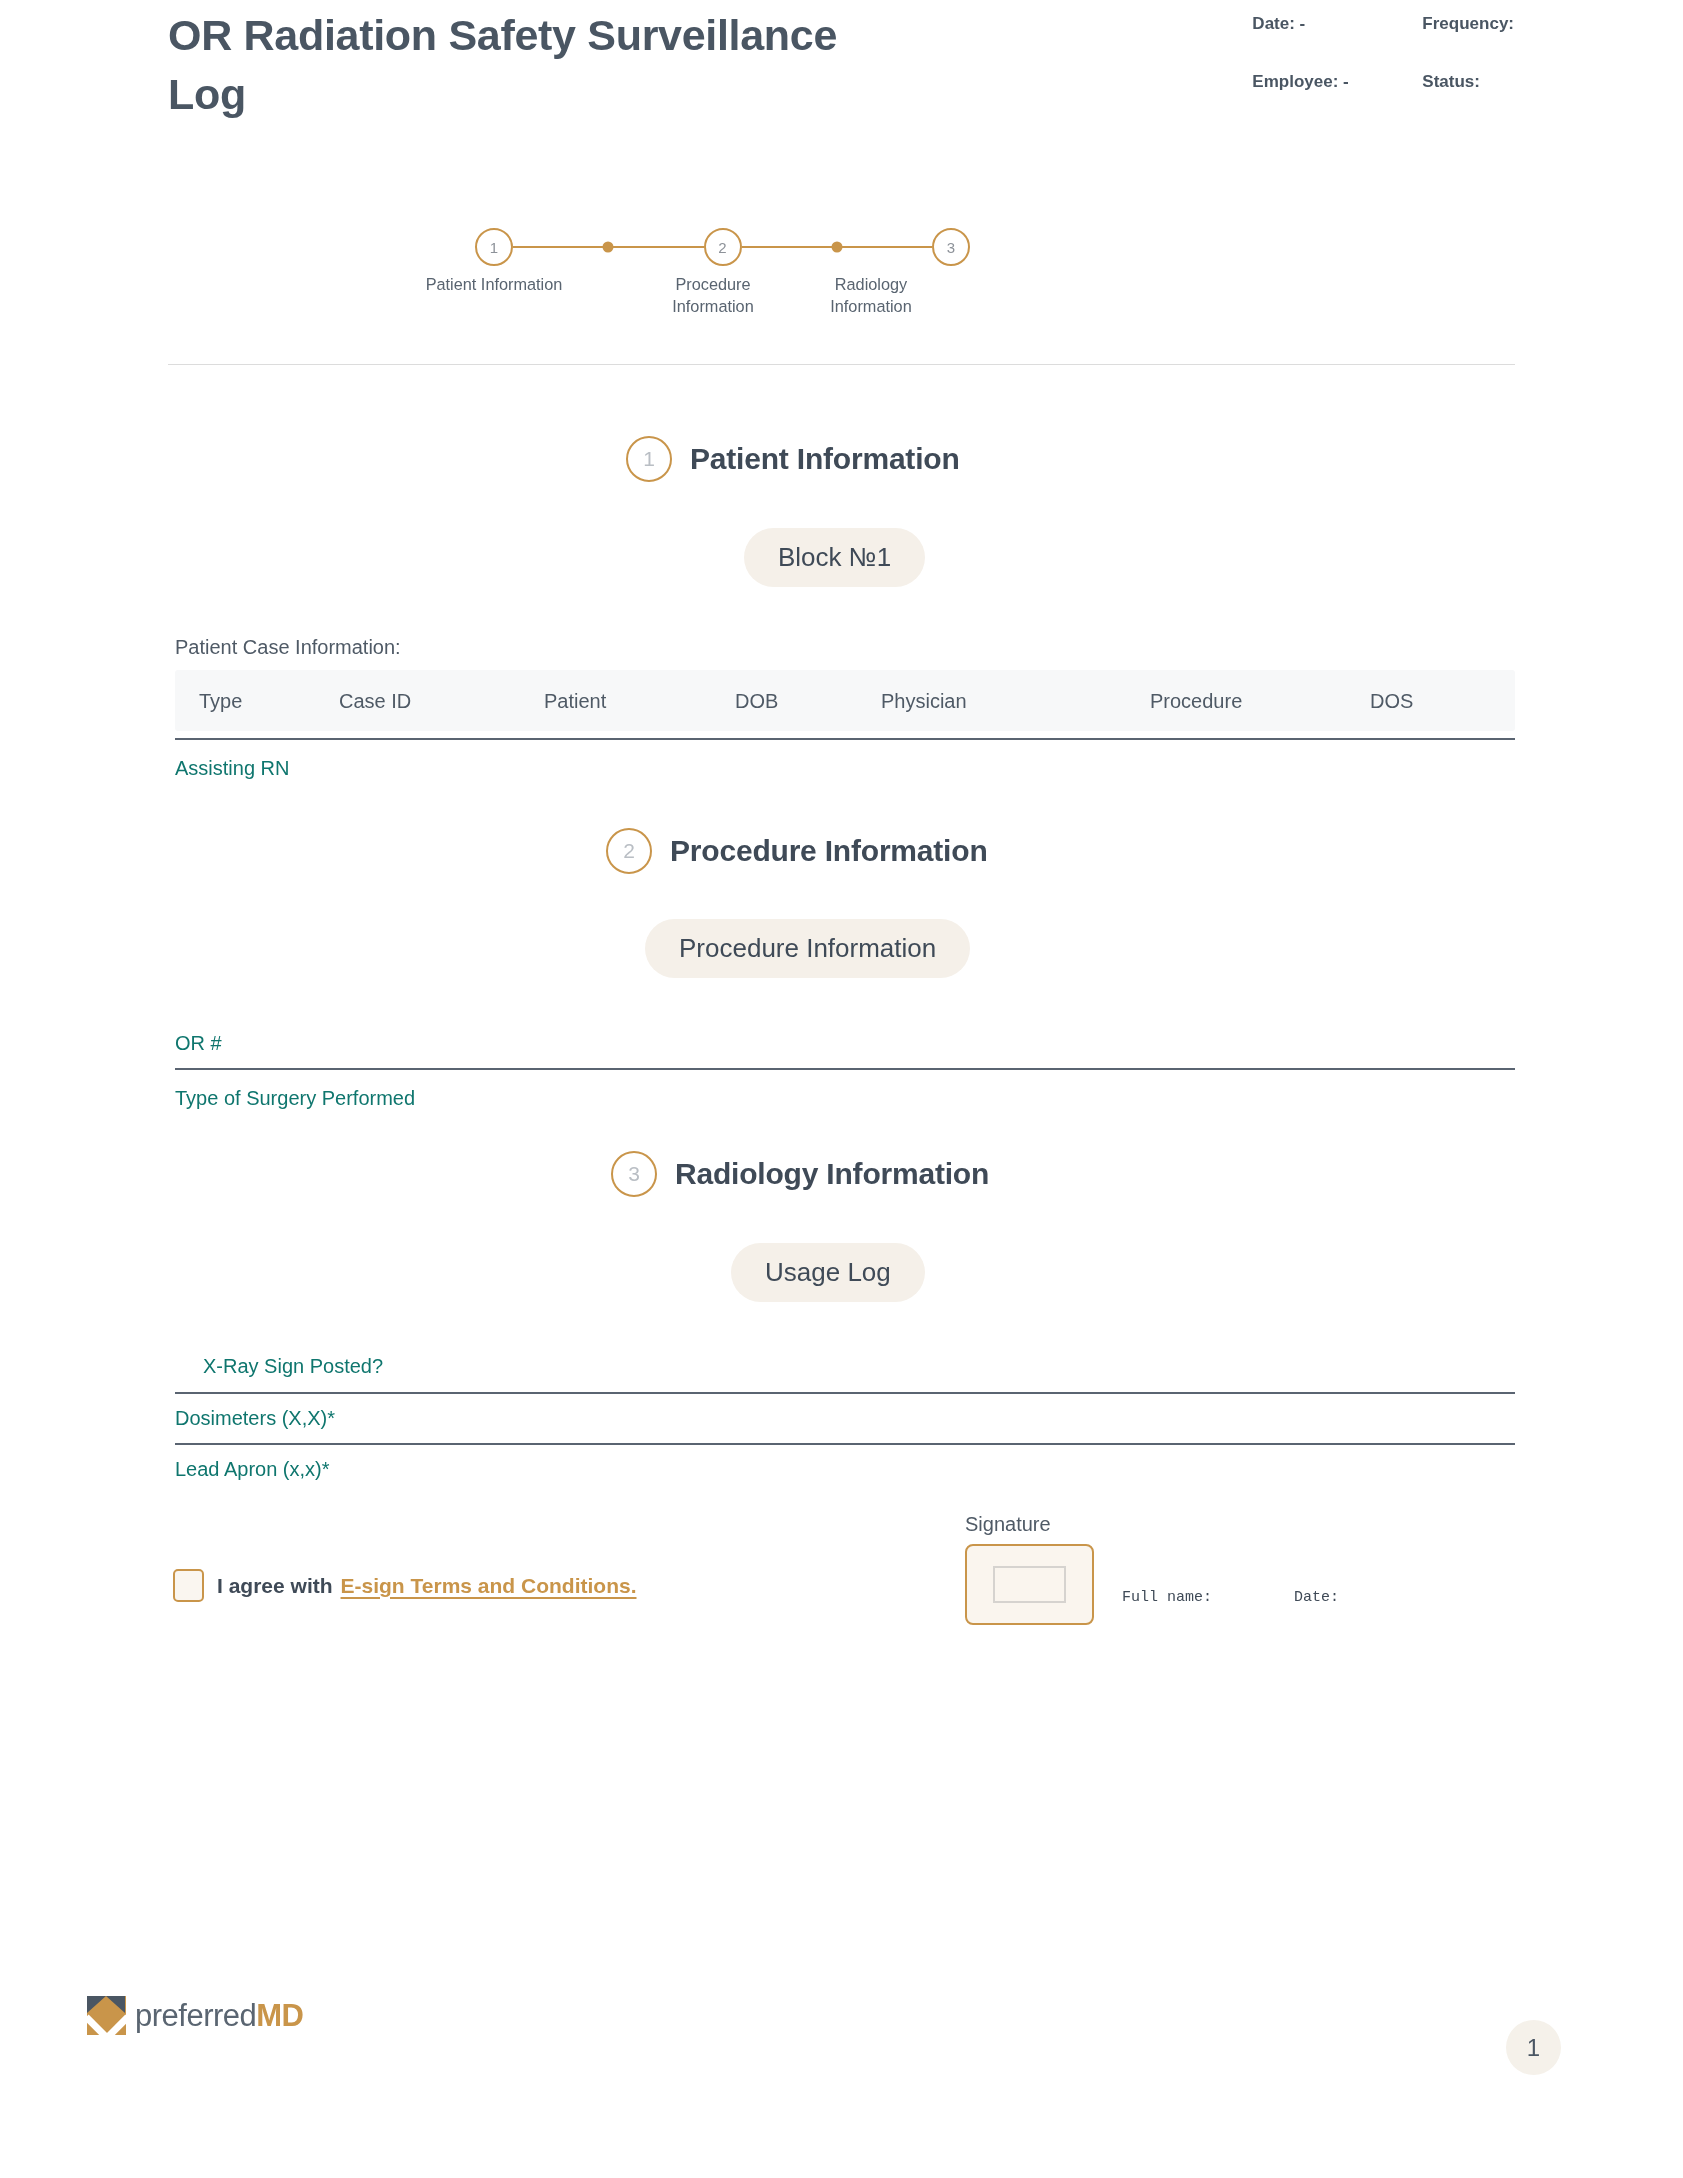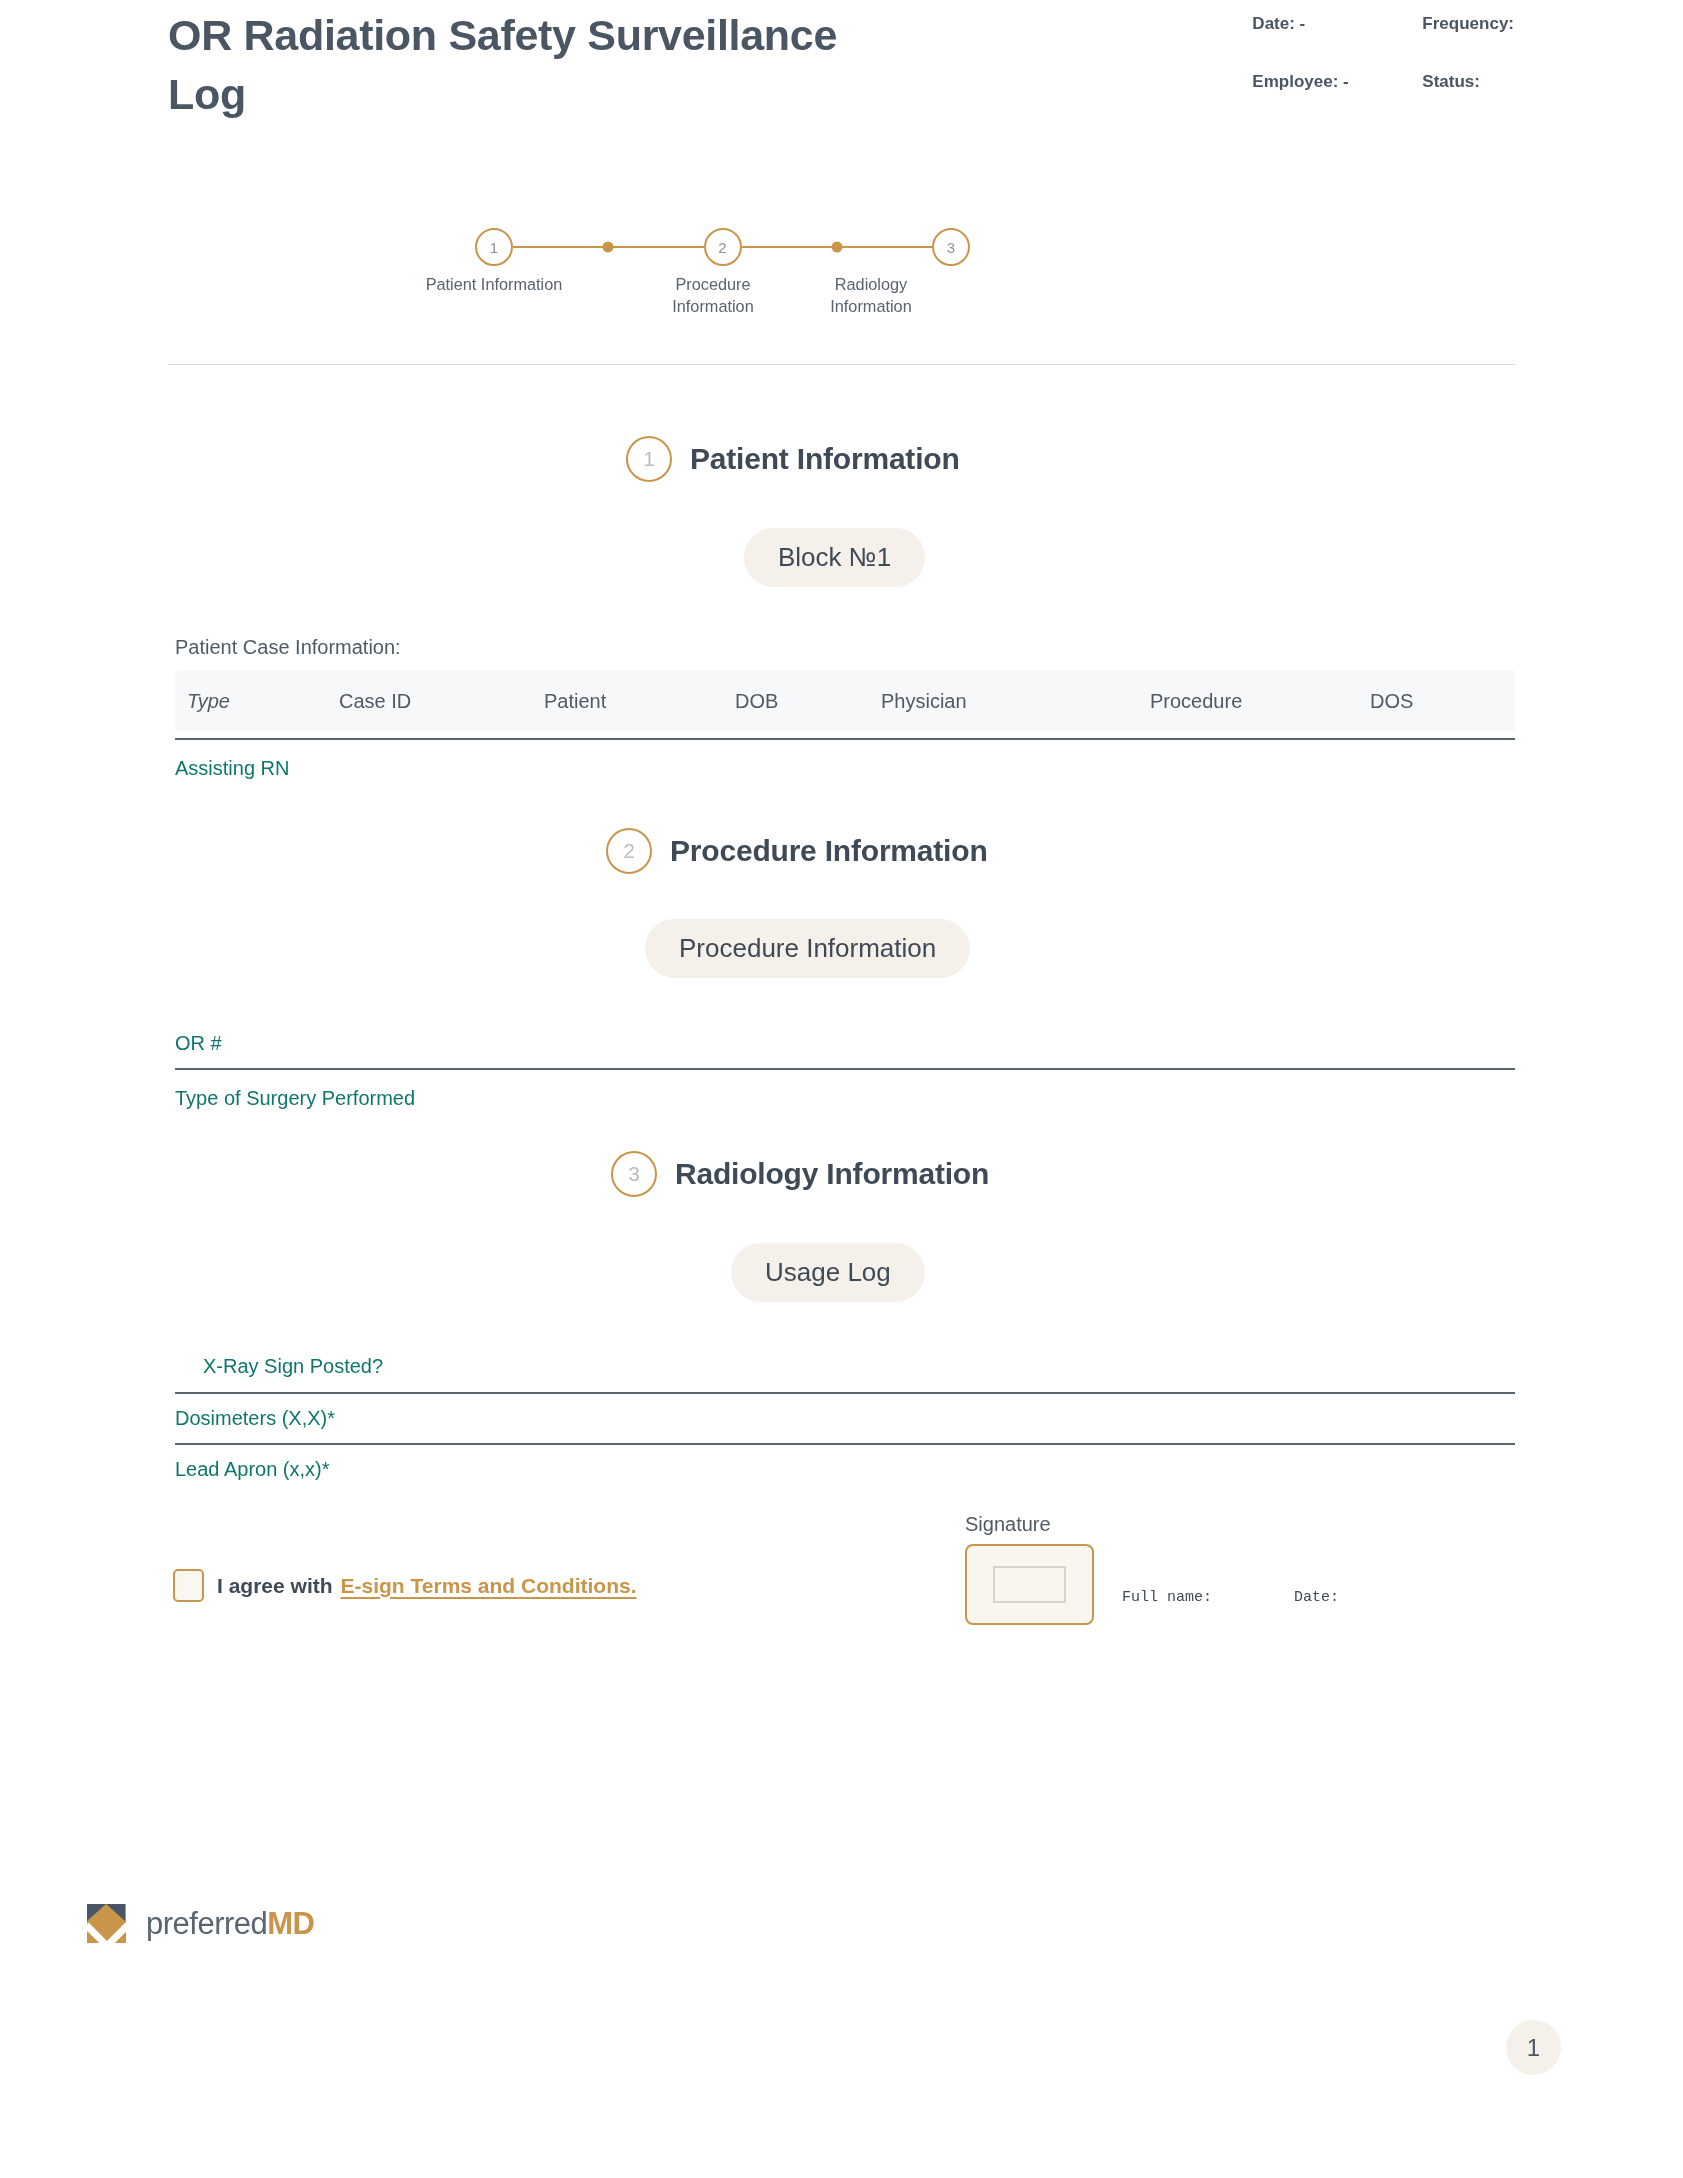--- a/index.html
+++ b/index.html
@@ -196,21 +196,21 @@
     width: 100%;
     height: 100%;
   }
   .th {
     position: absolute;
     top: 20px;
     font-size: 20px;
     color: #4f5a66;
     white-space: nowrap;
   }
-  .th-0 { left: 12px; font-style: italic; }
+  .th-0 { left: 24px; }
   .th-1 { left: 164px; }
   .th-2 { left: 369px; }
   .th-3 { left: 560px; }
   .th-4 { left: 706px; }
   .th-5 { left: 975px; }
   .th-6 { left: 1195px; }
 
   
   .consent-row {
     position: absolute;
@@ -273,24 +273,24 @@
     white-space: nowrap;
     font-family: Liberation Mono, monospace;
   }
   .sig-fullname { left: 1122px; }
   .sig-date { left: 1294px; }
 
   
   .logo-wrap {
     position: absolute;
     left: 87px;
-    top: 1904px;
-    display: flex;
-    align-items: center;
-    gap: 20px;
+    top: 1996px;
+    display: flex;
+    align-items: center;
+    gap: 9px;
   }
   .logo-mark {
     width: 39px;
     height: 39px;
     position: relative;
     background: #c9954a;
     flex: 0 0 auto;
   }
   .logo-mark::before {
     content: "";

